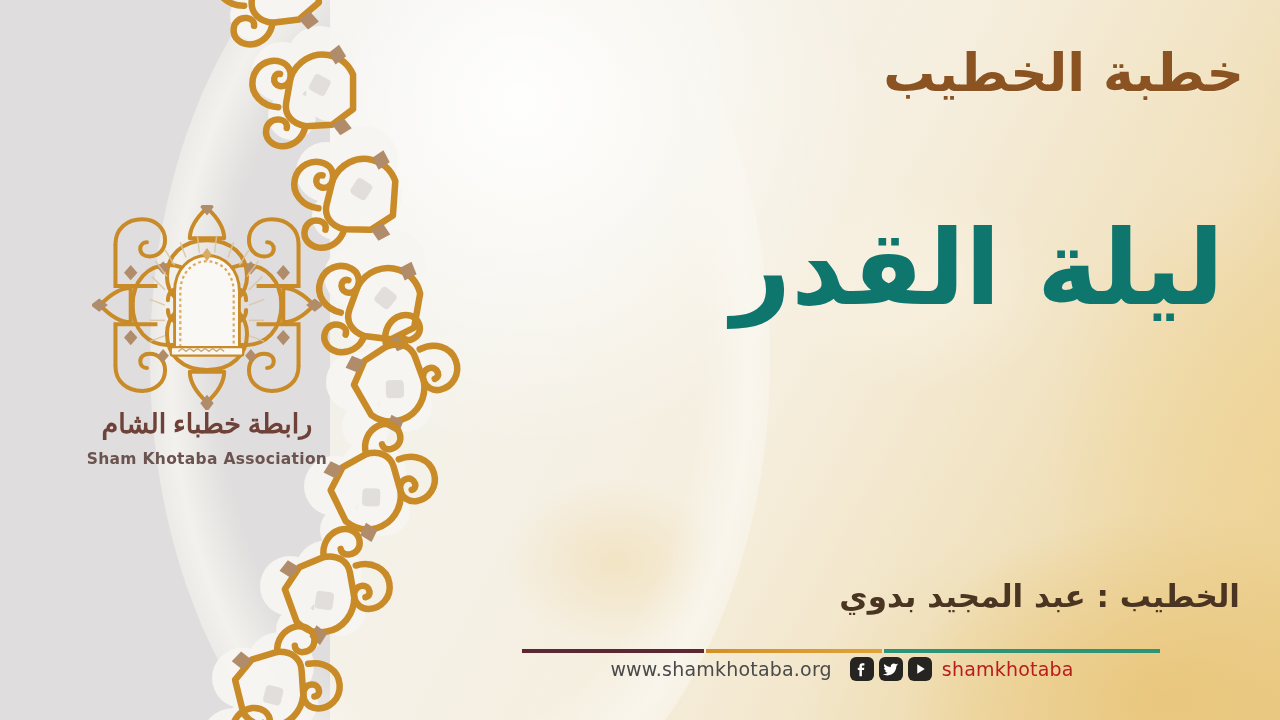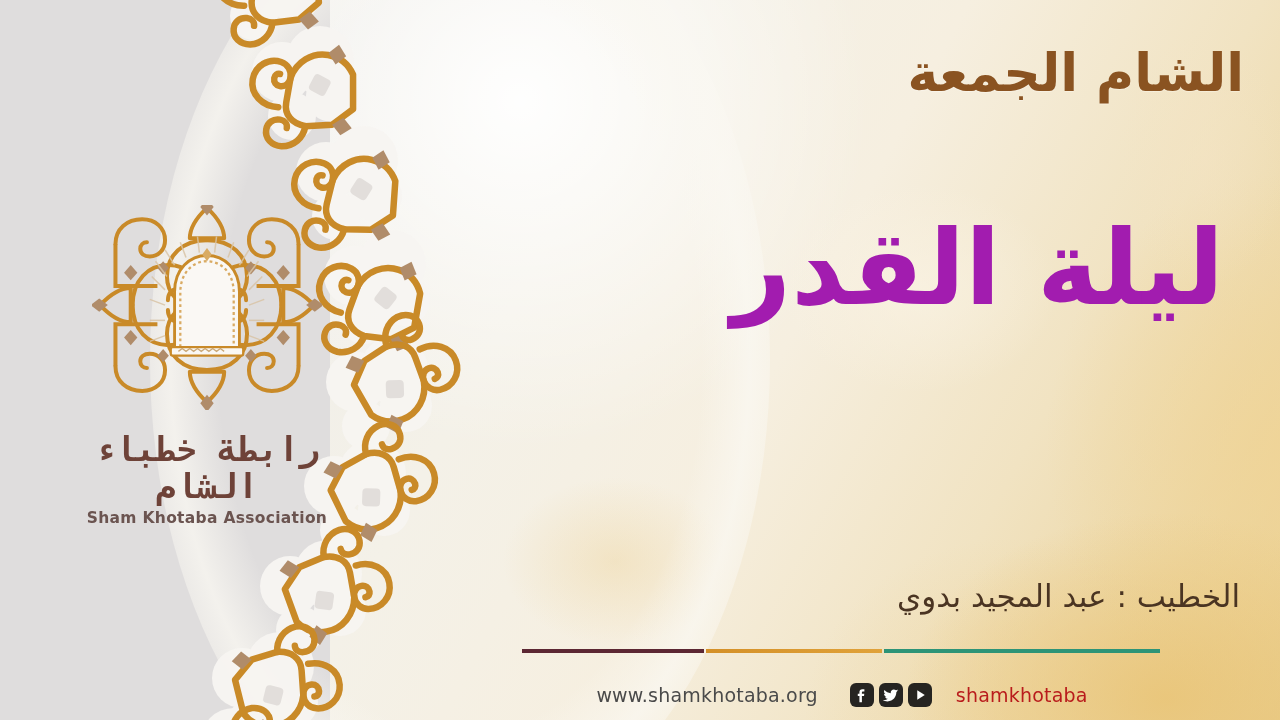--- a/index.html
+++ b/index.html
@@ -43,60 +43,60 @@
 
   
   .ornament-band{position:absolute;left:180px;top:-40px;width:420px;height:800px;}
   .ornament-band svg{display:block;width:100%;height:100%;}
 
   
   .logo-block{position:absolute;left:62px;top:205px;width:290px;text-align:center;}
   .logo-mark{width:230px;height:205px;margin:0 auto;}
   .logo-mark svg{display:block;width:100%;height:100%;}
   .logo-ar{
-    font-family:Liberation Mono, monospace;
-    font-size:34px;font-weight:700;color:#6e4238;letter-spacing:0px;
-    margin-top:24px;direction:rtl;line-height:1.1;
+    font-family:Liberation Serif, serif;
+    font-size:27px;font-weight:700;color:#6e4238;letter-spacing:0px;
+    margin-top:0;direction:rtl;line-height:1.1;
   }
   .logo-en{
     font-family:"DejaVu Sans","Liberation Sans",sans-serif;
     font-size:15.5px;font-weight:700;color:#6b5450;letter-spacing:.3px;
-    margin-top:0;direction:ltr;
+    margin-top:10px;direction:ltr;
   }
 
   
   .kicker{
     position:absolute;right:36px;top:46px;
     font-size:52px;font-weight:700;color:#8a5321;
     direction:rtl;line-height:1.05;letter-spacing:0;
     text-shadow:0 1px 1px rgba(255,255,255,.35);
   }
   .title-wrap{position:absolute;right:56px;top:215px;text-align:right;direction:rtl;}
   .title-1{
-    font-size:104px;font-weight:700;color:#a21caf;line-height:1.02;
+    font-size:104px;font-weight:700;color:#0f766e;line-height:1.02;
     white-space:nowrap;
   }
   .title-2{
     font-size:104px;font-weight:700;color:#201a84;line-height:1.02;
     margin-top:22px;white-space:nowrap;
   }
   .speaker{
     position:absolute;right:40px;top:578px;
-    font-size:31px;font-weight:400;color:#4a3422;direction:rtl;white-space:nowrap;
+    font-size:31px;font-weight:700;color:#4a3422;direction:rtl;white-space:nowrap;
   }
 
   
   .rule{position:absolute;top:649px;height:4px;}
   .rule.seg1{left:522px;width:182px;background:#5c2733;}
   .rule.seg2{left:706px;width:176px;background:linear-gradient(90deg,#d49028,#e0a23a);}
   .rule.seg3{left:884px;width:276px;background:#2d9477;}
 
   .footer{
-    position:absolute;left:522px;top:678px;width:640px;height:34px;
-    display:flex;align-items:center;justify-content:center;gap:14px;direction:ltr;
+    position:absolute;left:522px;top:652px;width:640px;height:34px;
+    display:flex;align-items:center;justify-content:center;direction:ltr;
   }
   .footer-url{
     font-size:19px;color:#4a4a4a;letter-spacing:.2px;font-weight:400;
   }
   .social{display:flex;align-items:center;gap:5px;margin-left:18px;}
   .sico{
     width:24px;height:24px;border-radius:6px;background:#262421;
     display:flex;align-items:center;justify-content:center;
   }
   .sico svg{display:block;}
@@ -222,21 +222,21 @@
             <path d="M-30,48.5 l4,-3 l4,3 l4,-3 l4,3 l4,-3 l4,3 l4,-3 l4,3 l4,-3 l4,3 l4,-3 l4,3" fill="none" stroke="#caa877" stroke-width="1.4"></path>
             <path d="M0,-60 l5,7 l-5,7 l-5,-7 z" fill="#d9ab63"></path>
           </g>
         </g>
       </svg>
     </div>
     <div class="logo-ar">رابطة خطباء الشام</div>
     <div class="logo-en">Sham Khotaba Association</div>
   </div>
 
-  <div class="kicker">الشام الجمعة</div>
+  <div class="kicker">خطبة الخطيب</div>
 
   <div class="title-wrap">
     <div class="title-1">ليلة القدر</div>
   </div>
 
   <div class="speaker">الخطيب : عبد المجيد بدوي</div>
 
   <div class="rule seg1"></div>
   <div class="rule seg2"></div>
   <div class="rule seg3"></div>

